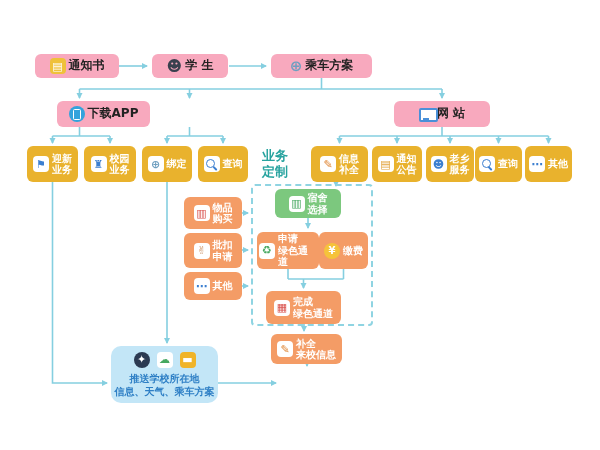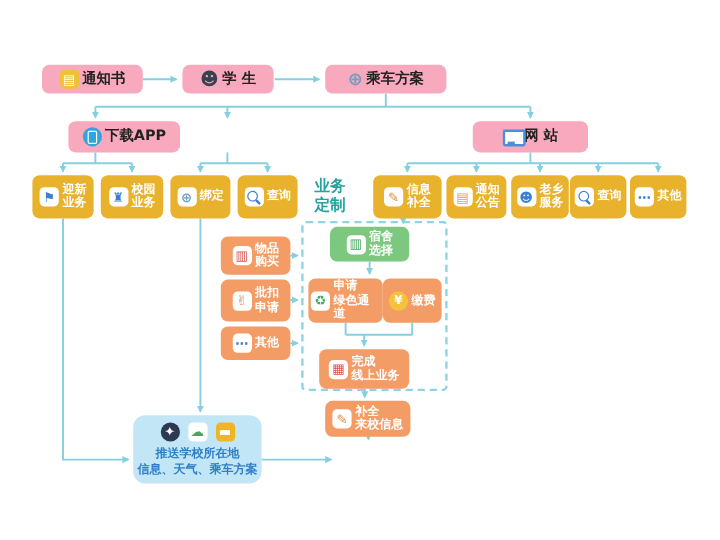--- a/index.html
+++ b/index.html
@@ -234,21 +234,21 @@
   </div>
   <div class="node orange" style="left:319px;top:232px;width:49px;height:37px;">
     <span class="i-money">¥</span>
     <span class="lbl">缴费</span>
   </div>
   <div class="node orange" style="left:266px;top:291px;width:75px;height:33px;">
     <span class="ic">
         <span class="g c-red">▦</span>
       </span>
     <span class="lbl">完成
-线上业务</span>
+绿色通道</span>
   </div>
 
   <div class="node orange" style="left:271px;top:334px;width:71px;height:30px;">
     <span class="ic">
         <span class="g c-orange">✎</span>
       </span>
     <span class="lbl">补全
 来校信息</span>
   </div>
 

